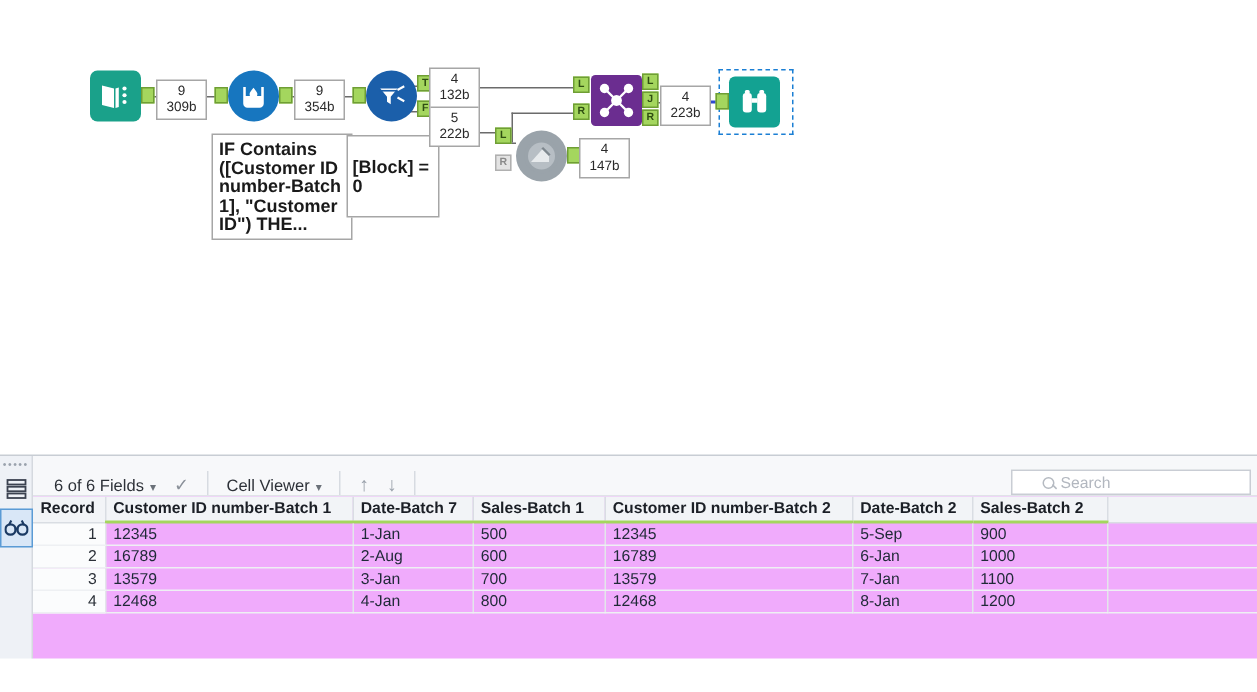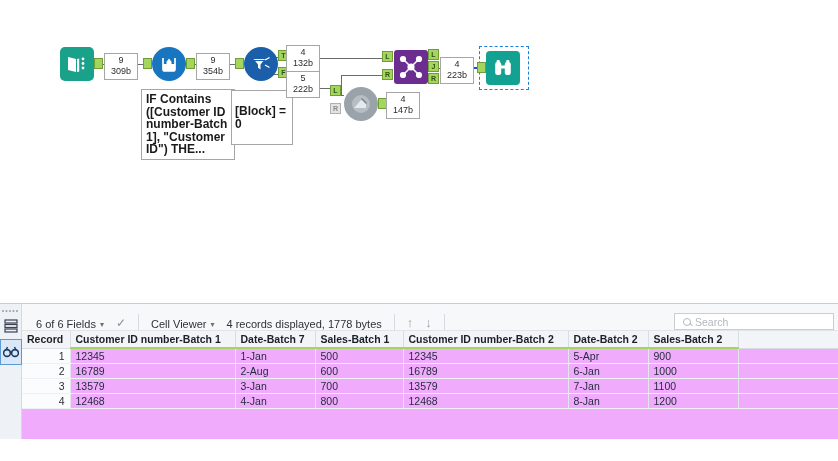--- a/index.html
+++ b/index.html
@@ -142,21 +142,21 @@
   .caret { font-size: 8px; color: #6b7179; }
   .check { color: #8a9099; font-size: 12px; }
   .tb-sep { width:1px; height:16px; background:#d7dbe1; margin: 0 6px; }
   .tb-arrow { color:#9aa1ab; font-size: 13px; padding: 0 6px; }
   .search-wrap { margin-left: auto; padding-right: 4px; }
   .search-box {
     width: 160px; height: 17px;
     border: 1px solid #c9cdd4;
     background: #fff;
     display:flex; align-items:center;
-    padding-left: 8px; gap: 4px; margin-top: 40px;
+    padding-left: 20px; gap: 4px; margin-top: 40px;
   }
   .search-box .mag { width:8px; height:8px; border:1px solid #b5bac1; border-radius:50%; position:relative; flex:0 0 auto;}
   .search-box .mag::after{content:"";position:absolute;width:4px;height:1px;background:#b5bac1;right:-3px;bottom:0;transform:rotate(45deg);}
   .search-box span { font-size: 10.5px; color: #b2b7bf; }
 
   
   #grid-wrap { position:absolute; left:0; right:0; top:27px; bottom:0; background:#f0abfc; overflow:hidden; }
   table.grid { border-collapse: collapse; font-size: 10.5px; color:#1f2937; table-layout: fixed; }
   table.grid th {
     background: #f2f4f7;
@@ -373,21 +373,20 @@
             <span class="caret">▾</span>
           </div>
           <div class="tb-item">
             <span class="check">✓</span>
           </div>
           <div class="tb-sep"></div>
           <div class="tb-item">
             <span>Cell Viewer</span>
             <span class="caret">▾</span>
           </div>
-          <div class="tb-item">4 records displayed, 1778 bytes</div>
           <div class="tb-sep"></div>
           <div class="tb-arrow">↑</div>
           <div class="tb-arrow">↓</div>
           <div class="tb-sep"></div>
           <div class="search-wrap">
             <div class="search-box">
               <span class="mag"></span>
               <span>Search</span>
             </div>
           </div>
@@ -417,21 +416,21 @@
                 <th class="pad"></th>
               </tr>
             </thead>
             <tbody>
               <tr>
                 <td class="recn">1</td>
                 <td>12345</td>
                 <td>1-Jan</td>
                 <td>500</td>
                 <td>12345</td>
-                <td>5-Apr</td>
+                <td>5-Sep</td>
                 <td>900</td>
                 <td class="pad"></td>
               </tr>
               <tr>
                 <td class="recn">2</td>
                 <td>16789</td>
                 <td>2-Aug</td>
                 <td>600</td>
                 <td>16789</td>
                 <td>6-Jan</td>

